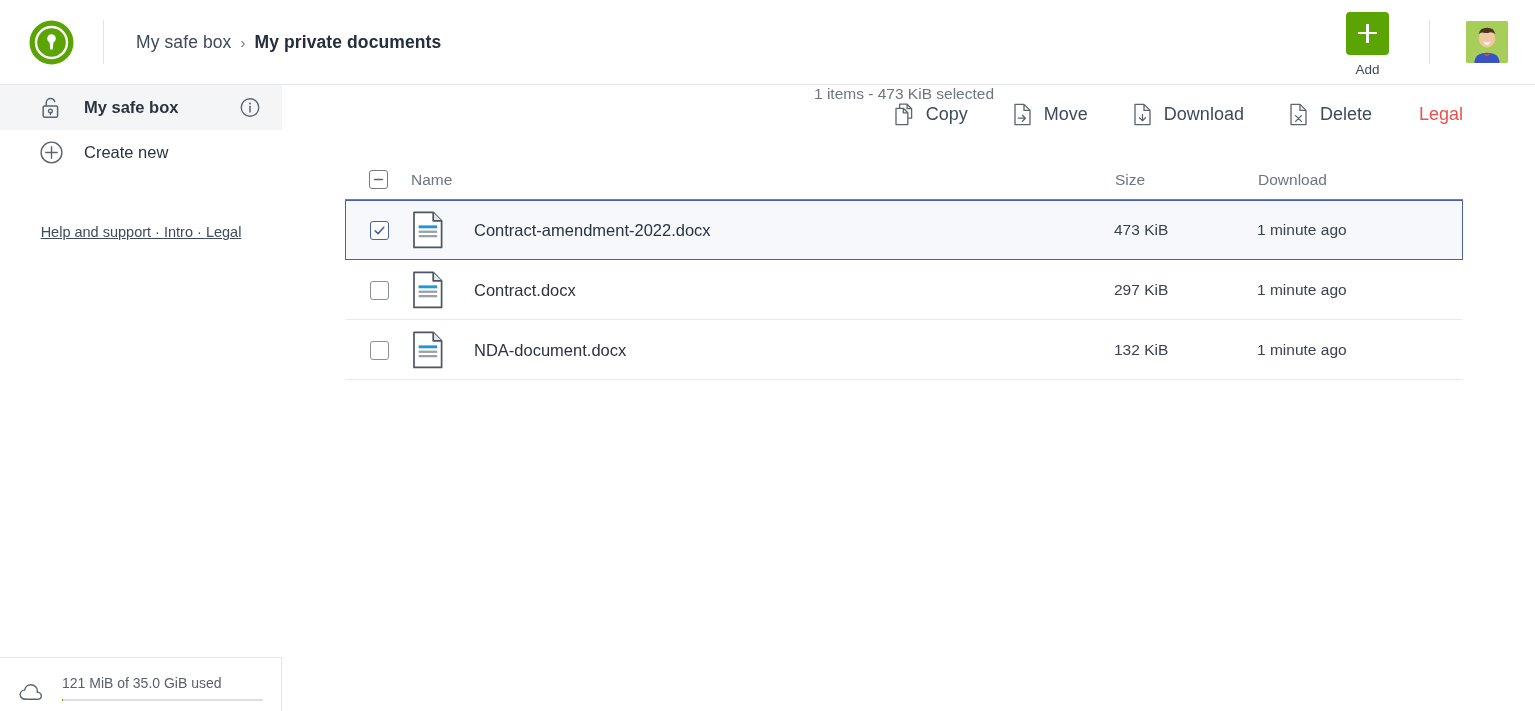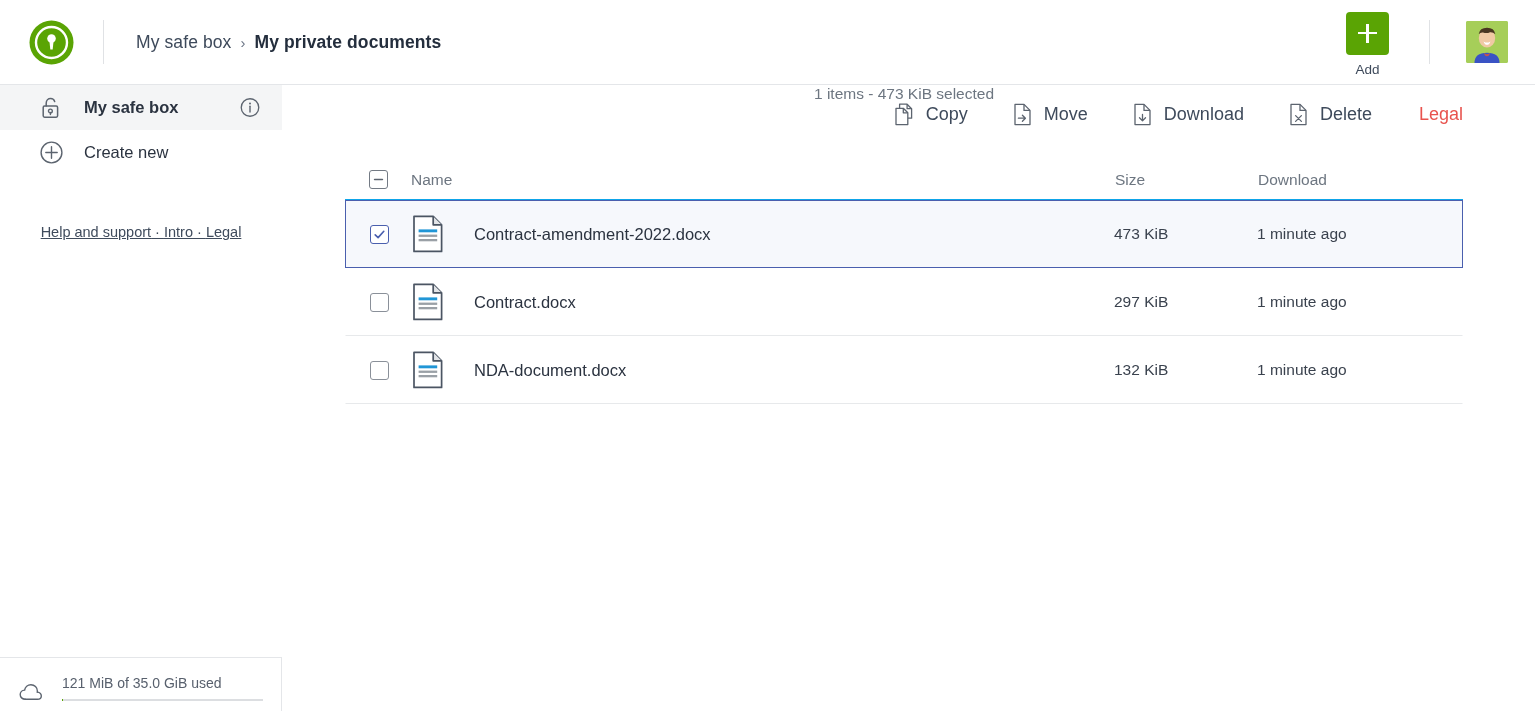--- a/index.html
+++ b/index.html
@@ -293,21 +293,21 @@
     align-items: center;
     justify-content: center;
   }
   .col-name { flex: 1; }
   .col-size { width: 143px; flex: 0 0 143px; }
   .col-mod  { width: 205px; flex: 0 0 205px; }
 
   .trow {
     display: flex;
     align-items: center;
-    height: 68px;
+    height: 60px;
     border-bottom: 1px solid #e7e9eb;
     font-size: 16.5px;
     color: #2b3340;
     cursor: pointer;
     border-top: 1px solid transparent;
     border-left: 1px solid transparent;
     border-right: 1px solid transparent;
     position: relative;
   }
   .trow.selected {

